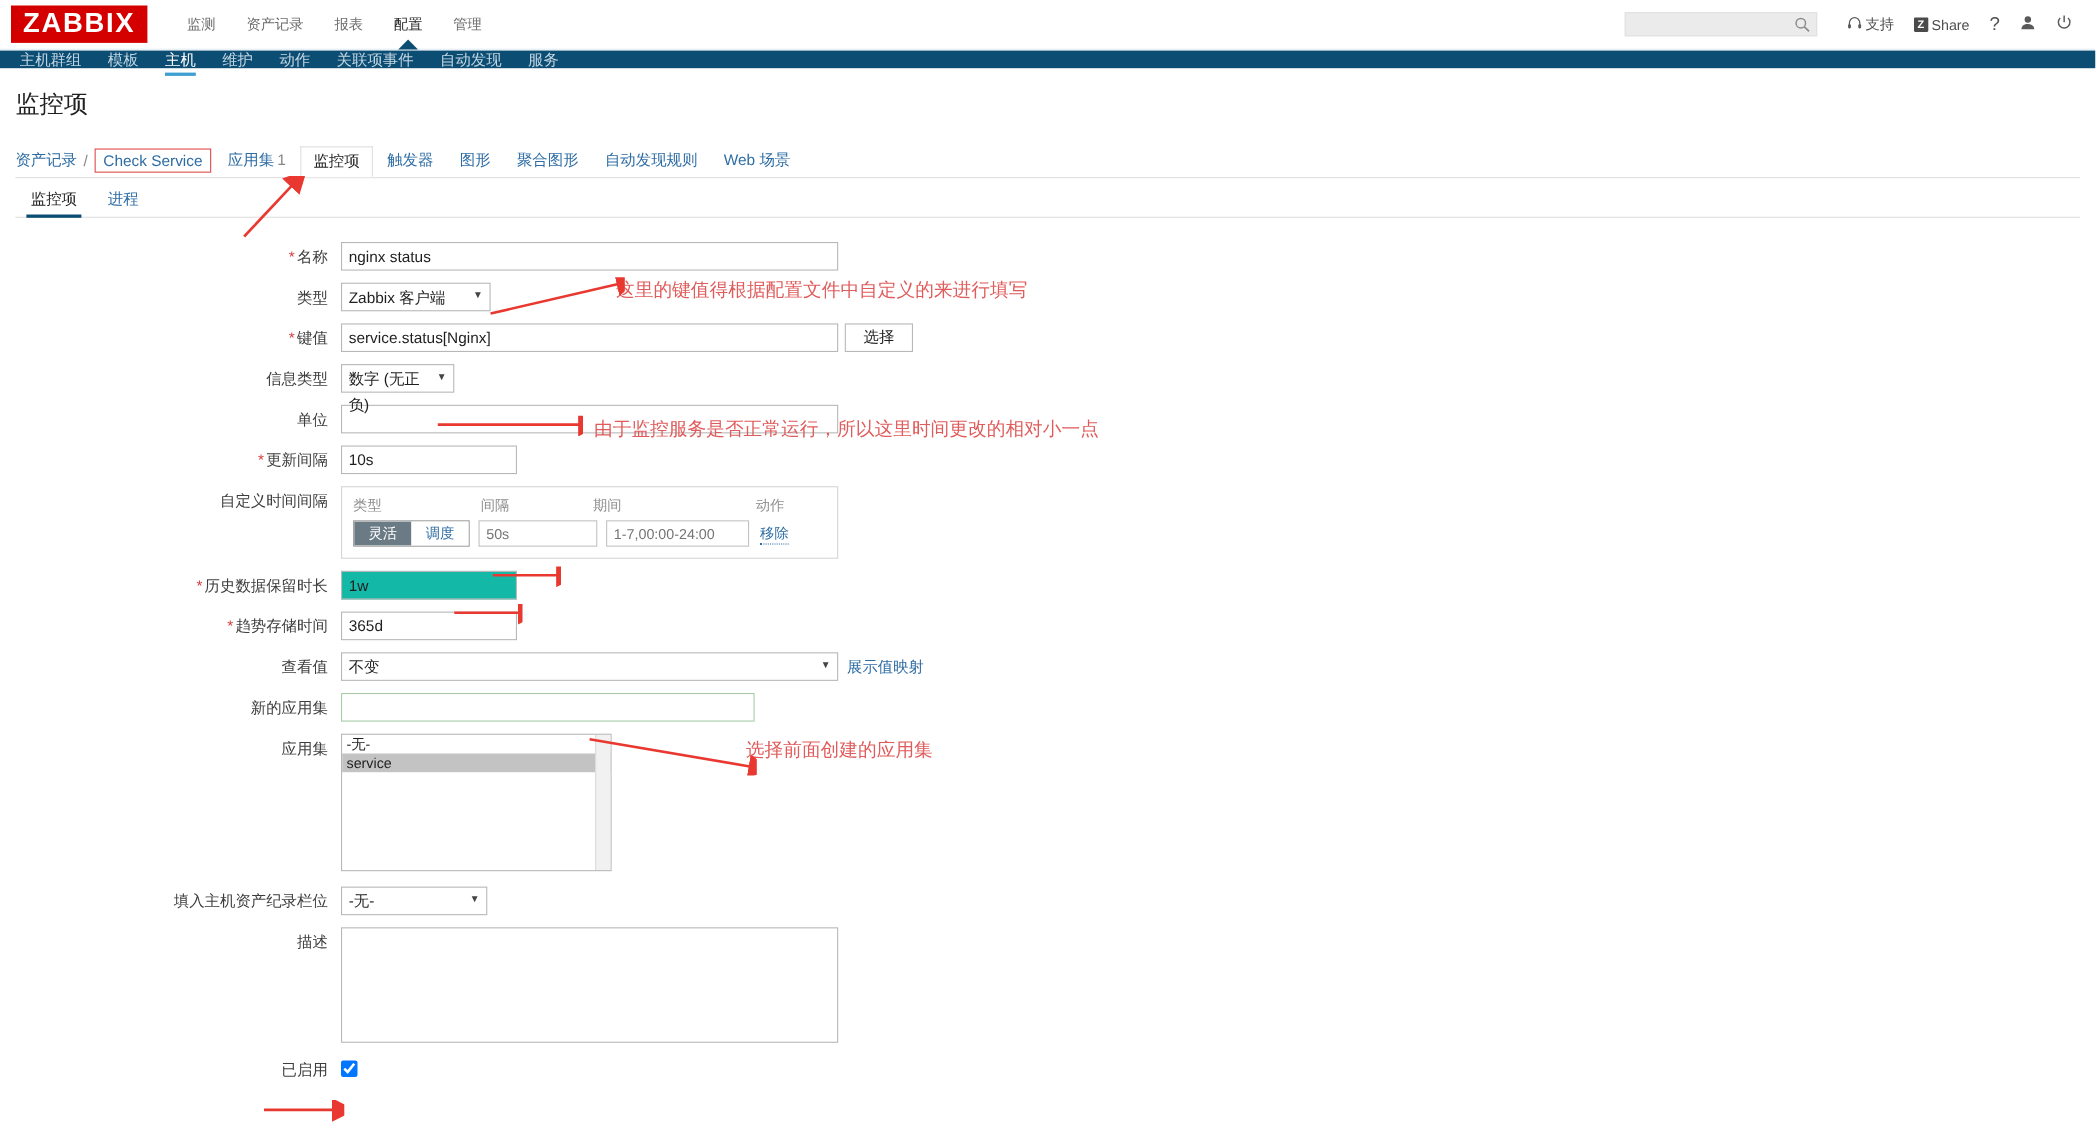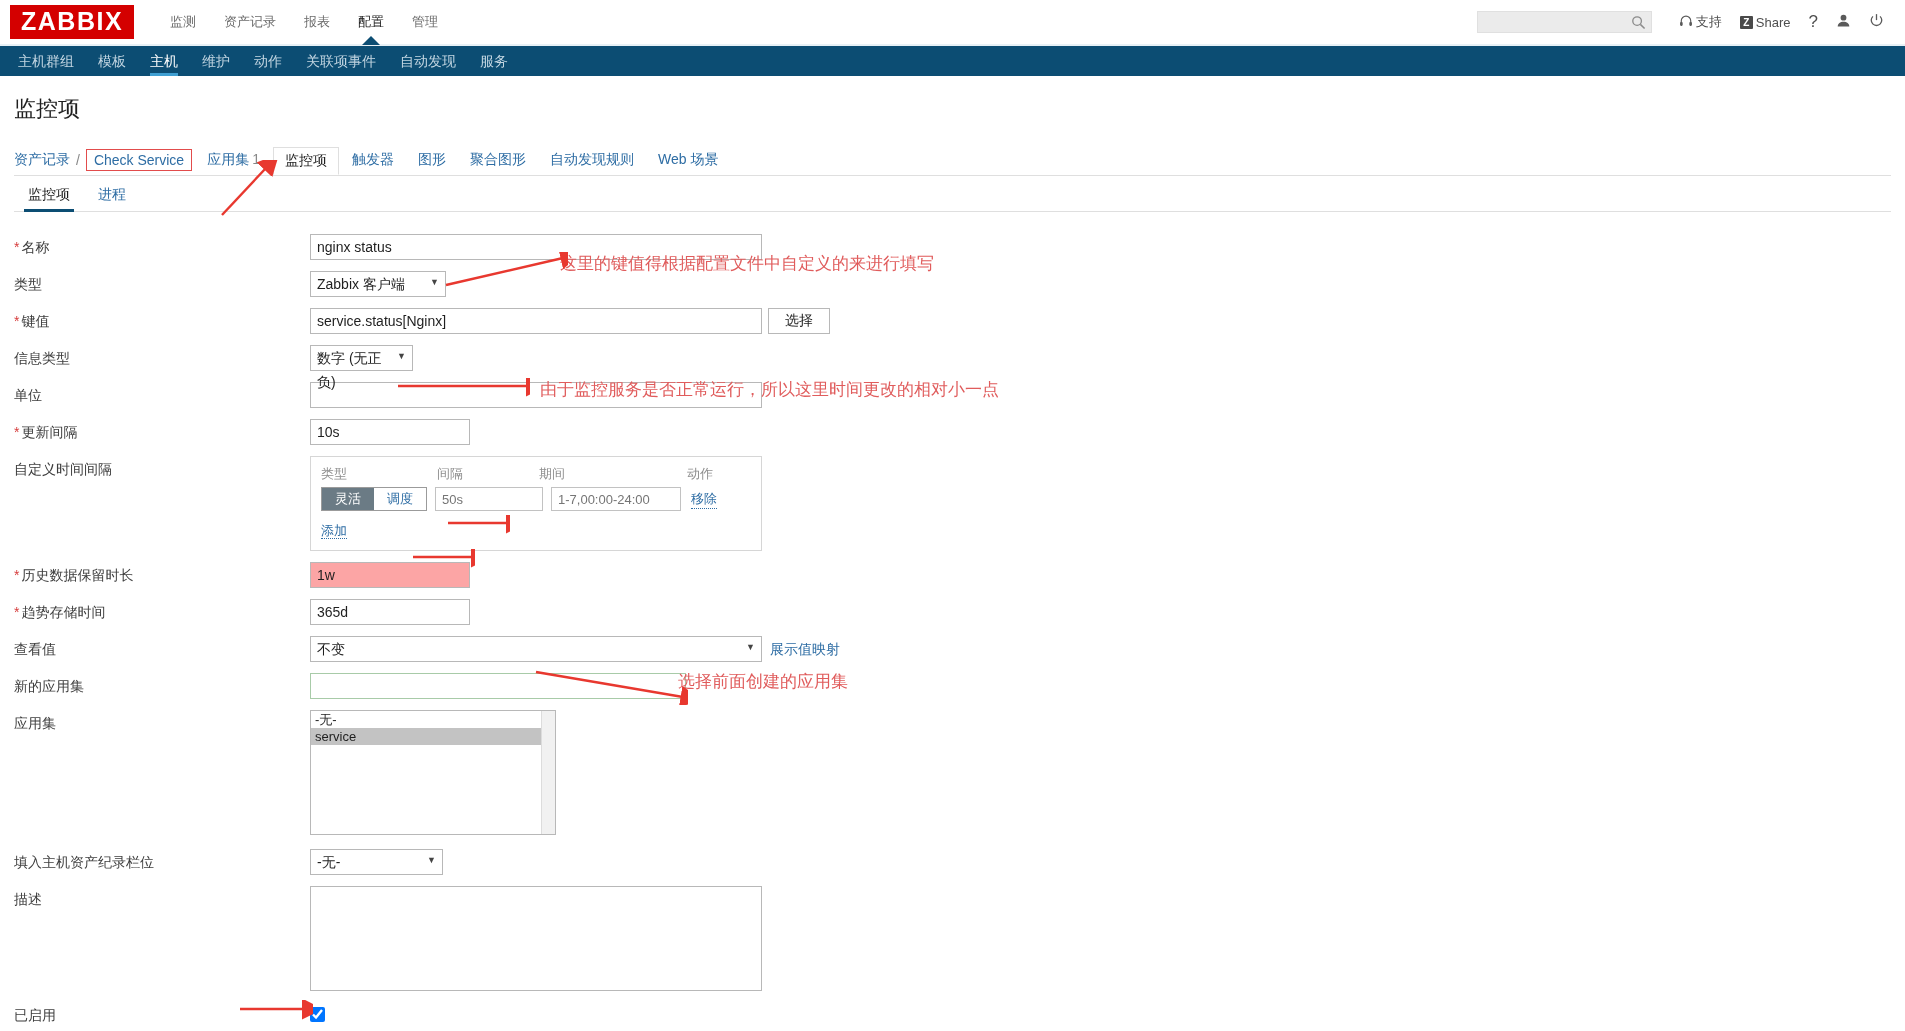--- a/index.html
+++ b/index.html
@@ -68,21 +68,21 @@
     display:inline-block;background:#4a4a4a;color:#fff;
     font-size:10px;font-weight:bold;width:13px;height:13px;
     text-align:center;line-height:13px;border-radius:1px;
   }
   #header-underline {
     height:2px;background:#e8f1f6;width:100%;
   }
 
   
   #sub-nav {
-    background:#0c4d73; height:30px;
+    background:#0c4d73; height:16px;
     display:flex; align-items:center; padding-left:6px;
   }
   .sn-item {
     color:#c3d6e2; font-size:14px;
     padding:0 12px; line-height:30px; height:30px;
     cursor:pointer; position:relative; white-space:nowrap;
   }
   .sn-item.selected { color:#fff; }
   .sn-item.selected::after {
     content:""; position:absolute; left:12px; right:12px; bottom:0;
@@ -135,35 +135,35 @@
   .st-item.selected { color:#1f1f1f; }
   .st-item.selected::after {
     content:""; position:absolute; left:10px; right:10px; bottom:0;
     height:3px; background:#0c4d73;
   }
 
   
   #form { margin-top:22px; position:relative; }
   .frow { display:flex; align-items:flex-start; margin-bottom:11px; }
   .flabel {
-    width:296px; text-align:left; padding-right:12px;
+    width:296px; text-align:right; padding-right:12px;
     font-size:14px; color:#3d3d3d; line-height:26px;
     white-space:nowrap; flex:0 0 296px;
   }
   .req { color:#d63c3c; margin-right:2px; }
   .fctl { flex:1; display:flex; align-items:flex-start; }
 
   input.txt {
     height:26px; border:1px solid #b8b8b8; background:#fff;
     font-size:14px; padding:0 6px; color:#1f1f1f; outline:none;
     font-family:"Liberation Sans",sans-serif;
   }
   input.txt.wide { width:452px; }
   input.txt.med  { width:160px; }
-  input.txt.hist { width:160px; background:#fca5a5; }
+  input.txt.hist { width:160px; background:#14b8a6; }
 
   select.sel, div.fakesel {
     height:26px; border:1px solid #b8b8b8; background:#fff;
     font-size:14px; color:#1f1f1f; padding:0 22px 16px 6px;
     outline:none; appearance:none; -webkit-appearance:none;
     position:relative; line-height:24px;
     font-family:"Liberation Sans",sans-serif; cursor:pointer;
   }
   .selwrap { position:relative; display:inline-block; }
   .selwrap::after {
@@ -406,23 +406,20 @@
           </div>
           <div class="ci-row">
             <div class="seg">
               <div class="on">灵活</div>
               <div>调度</div>
             </div>
             <input class="ci-input" style="width: 108px; margin-left: 8px;" placeholder="50s">
             <input class="ci-input" style="width: 130px; margin-left: 8px;" placeholder="1-7,00:00-24:00">
             <span class="link-dot" style="margin-left:10px;">移除</span>
           </div>
-          <div style="margin-top:10px;">
-            <span class="link-dot">添加</span>
-          </div>
         </div>
       </div>
     </div>
 
     <div class="frow" style="margin-top:6px;">
       <div class="flabel"><span class="req">*</span><span>历史数据保留时长</span></div>
       <div class="fctl">
         <input class="txt hist" value="1w" style="">
       </div>
     </div>

